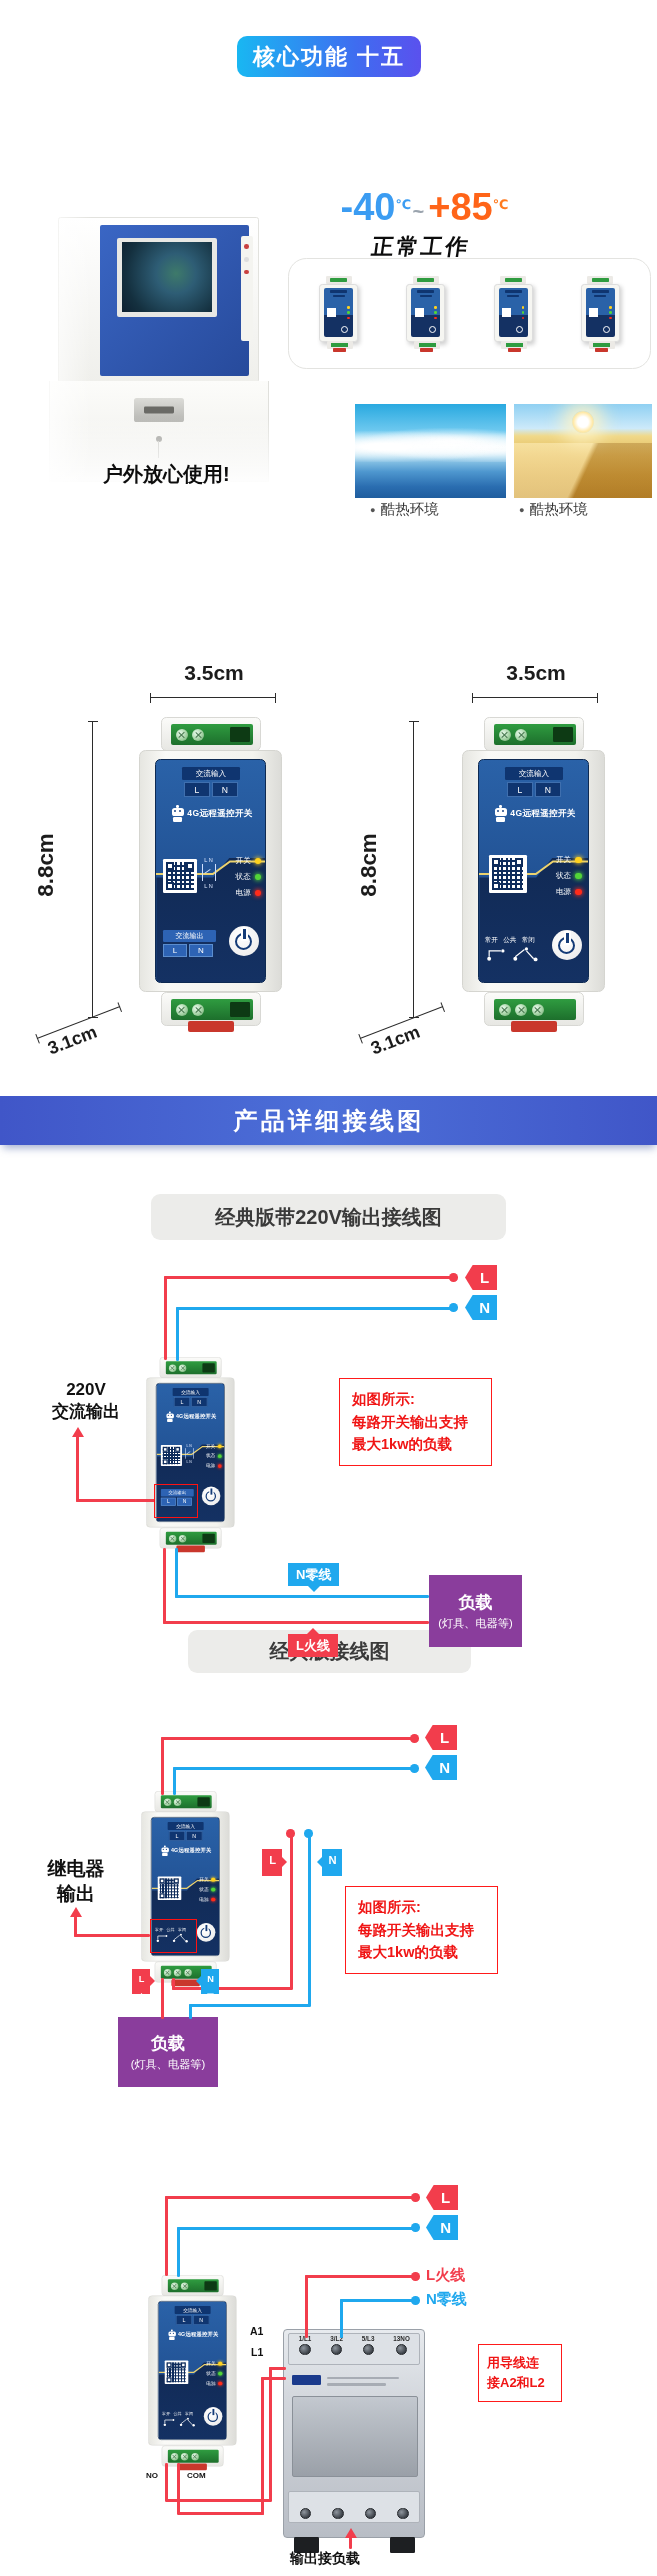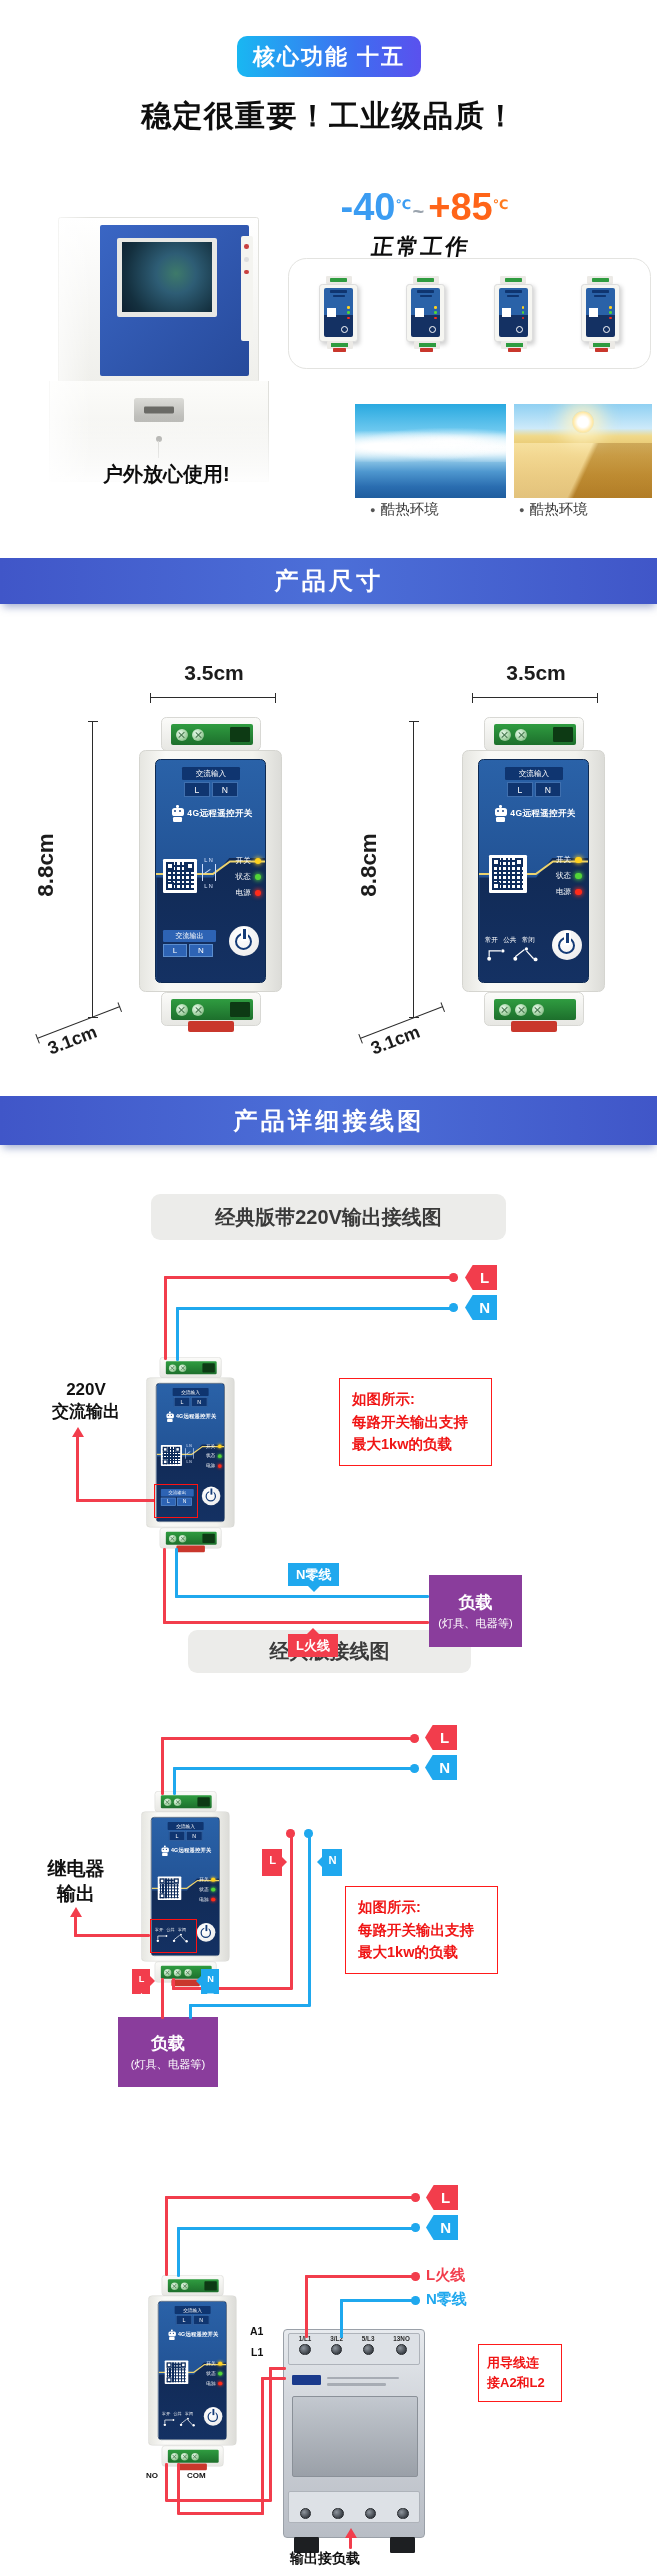--- a/index.html
+++ b/index.html
@@ -207,21 +207,20 @@
     border:0.7px solid #8a9098;border-radius:2px;}
   .ct-foot{position:absolute;bottom:-14.5px;width:25px;height:16px;background:#1d1f22;border-radius:1.3px;}
   .ct-foot.l{left:10.5px;} .ct-foot.r{right:10.5px;}
 </style>
 </head>
 <body>
 
 <div id="page">
 
   <div class="hero-badge">核心功能 十五</div>
-  <div class="hero-title">稳定很重要！工业级品质！</div>
 
   <div class="temp-row">
     <span class="t-low">-40</span>
     <span class="t-sup b">℃</span>
     <span class="t-sep">~</span>
     <span class="t-high">+85</span>
     <span class="t-sup o">℃</span>
   </div>
   <div class="temp-cap">正常工作</div>
 
@@ -332,21 +331,20 @@
 
   <div class="env-label" style="left:370px;">
     <span class="blt">●</span>
     <span>酷热环境</span>
   </div>
   <div class="env-label" style="left:519px;">
     <span class="blt">●</span>
     <span>酷热环境</span>
   </div>
 
-  <div class="banner banner1">产品尺寸</div>
 
   <div class="dim-label" style="left:158px;top:661px;width:112px;text-align:center;font-size:21px;">3.5cm</div>
   <div class="mline-h" style="left:150px;top:697px;width:126px;"></div>
   <div class="mline-v" style="left:92px;top:721px;height:297px;"></div>
   <div class="dim-label rot90" style="left:-8px;top:852px;width:108px;text-align:center;font-size:22.4px;">8.8cm</div>
   <div class="mline-h" style="left:34px;top:1022px;width:89px;transform:rotate(-21deg);"></div>
   <div class="dim-label" style="left:47px;top:1030px;font-size:18px;transform:rotate(-21deg);">3.1cm</div>
   <div class="devslot" style="left:139px;top:717px;">
   <div class="bdev">
     <div class="cap top">

